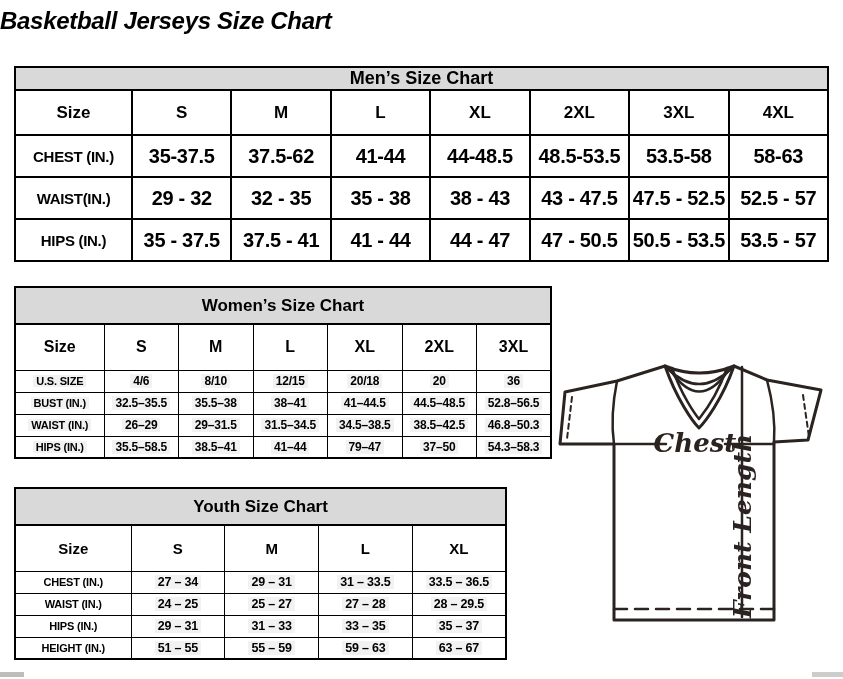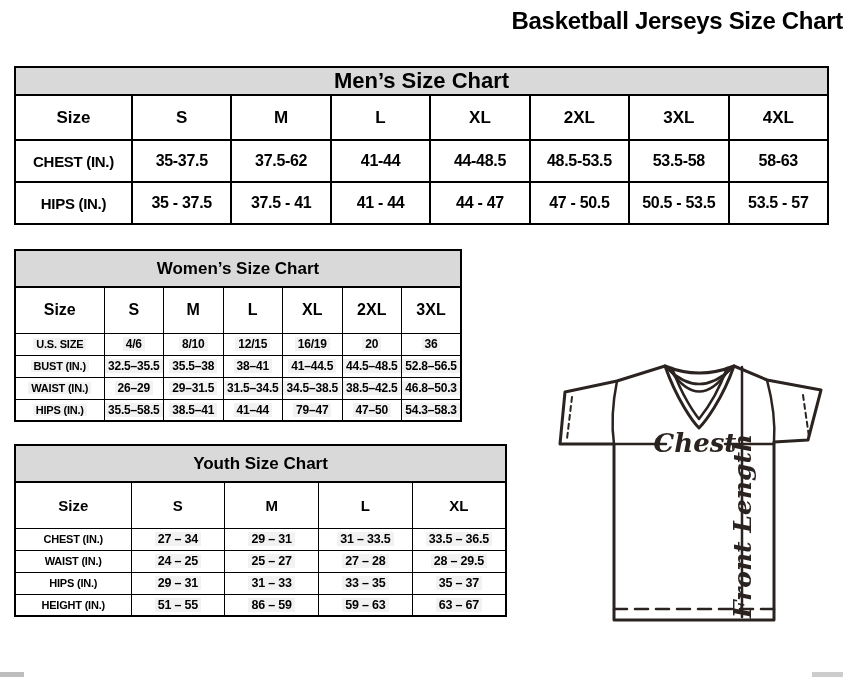--- a/index.html
+++ b/index.html
@@ -2,49 +2,49 @@
 <html><head>
 <meta charset="utf-8">
 <style>
   * { box-sizing: border-box; }
   html,body { margin:0; padding:0; }
   body {
     width:843px; height:679px; background:#ffffff; overflow:hidden; position:relative;
     font-family:"Liberation Sans", sans-serif; color:#000;
   }
   .page-title {
-    margin:0; padding-top:7px; text-align:right;
-    font-size:24px; font-weight:bold; letter-spacing:-0.3px;
+    margin:0; padding-top:7px; text-align:left;
+    font-size:24px; font-weight:bold; letter-spacing:-0.3px;font-style:italic;
   }
   table {
     border-collapse:collapse; table-layout:fixed; margin-left:14px;
     empty-cells:show;
   }
   th, td {
     text-align:center; vertical-align:middle; padding:0; font-weight:bold;
     overflow:hidden; white-space:nowrap;
   }
   
   #men-table { width:815px; margin-top:31px; border:2px solid #000; }
   #men-table th, #men-table td { border:2px solid #000; }
-  #men-table tr.band th { background:#d9d9d9; height:20px; font-size:22px; }
+  #men-table tr.band th { background:#d9d9d9; height:20px; font-size:18px; }
   #men-table tr.cols th { height:45px; font-size:17px; }
   #men-table tbody tr { height:42px; }
-  #men-table tbody td { font-size:16px; letter-spacing:-0.3px; }
+  #men-table tbody td { font-size:20px; letter-spacing:-0.3px; }
   #men-table tbody td.rowlabel { font-size:15px; }
   
-  #women-table { width:448px; margin-top:24px; border:2px solid #000; }
+  #women-table { width:538px; margin-top:24px; border:2px solid #000; }
   #women-table th, #women-table td { border:1px solid #000; }
   #women-table tr.band th { background:#d9d9d9; height:37px; font-size:17px; border-bottom:2px solid #000;}
   #women-table tr.cols th { height:46px; font-size:16px; }
   #women-table tbody tr { height:22px; }
   #women-table tbody td { font-size:12px; letter-spacing:-0.2px;margin-left:16px; }
   #women-table tbody td.rowlabel { font-size:11px; }
   
-  #youth-table { width:493px; margin-top:22px; border:2px solid #000; }
+  #youth-table { width:493px; margin-top:28px; border:2px solid #000; }
   #youth-table th, #youth-table td { border:1px solid #000; }
   #youth-table tr.band th { background:#d9d9d9; height:37px; font-size:17px; border-bottom:2px solid #000;}
   #youth-table tr.cols th { height:46px; font-size:15px; }
   #youth-table tbody tr { height:22px; }
   #youth-table tbody td { font-size:12.5px; letter-spacing:-0.2px; }
   #youth-table tbody td.rowlabel { font-size:11px; }
   
   span.hl { background:#f2f2f2; padding:0 3px; }
   
   #jersey-diagram { position:absolute; left:553px; top:354px; width:287px; height:280px; }
@@ -93,20 +93,30 @@
         <td class="rowlabel">CHEST (IN.)</td>
         <td>35-37.5</td>
         <td>37.5-62</td>
         <td>41-44</td>
         <td>44-48.5</td>
         <td>48.5-53.5</td>
         <td>53.5-58</td>
         <td>58-63</td>
       </tr>
       <tr>
+        <td class="rowlabel">WAIST(IN.)</td>
+        <td>29 - 32</td>
+        <td>32 - 35</td>
+        <td>35 - 38</td>
+        <td>38 - 43</td>
+        <td>43 - 47.5</td>
+        <td>47.5 - 52.5</td>
+        <td>52.5 - 57</td>
+      </tr>
+      <tr>
         <td class="rowlabel">HIPS (IN.)</td>
         <td>35 - 37.5</td>
         <td>37.5 - 41</td>
         <td>41 - 44</td>
         <td>44 - 47</td>
         <td>47 - 50.5</td>
         <td>50.5 - 53.5</td>
         <td>53.5 - 57</td>
       </tr>
     </tbody>
@@ -135,21 +145,21 @@
         <th>2XL</th>
         <th>3XL</th>
       </tr>
     </thead>
     <tbody>
       <tr>
         <td class="rowlabel"><span class="hl">U.S. SIZE</span></td>
         <td><span class="hl">4/6</span></td>
         <td><span class="hl">8/10</span></td>
         <td><span class="hl">12/15</span></td>
-        <td><span class="hl">16/19</span></td>
+        <td><span class="hl">20/18</span></td>
         <td><span class="hl">20</span></td>
         <td><span class="hl">36</span></td>
       </tr>
       <tr>
         <td class="rowlabel"><span class="hl">BUST (IN.)</span></td>
         <td><span class="hl">32.5–35.5</span></td>
         <td><span class="hl">35.5–38</span></td>
         <td><span class="hl">38–41</span></td>
         <td><span class="hl">41–44.5</span></td>
         <td><span class="hl">44.5–48.5</span></td>
@@ -163,21 +173,21 @@
         <td><span class="hl">34.5–38.5</span></td>
         <td><span class="hl">38.5–42.5</span></td>
         <td><span class="hl">46.8–50.3</span></td>
       </tr>
       <tr>
         <td class="rowlabel"><span class="hl">HIPS (IN.)</span></td>
         <td><span class="hl">35.5–58.5</span></td>
         <td><span class="hl">38.5–41</span></td>
         <td><span class="hl">41–44</span></td>
         <td><span class="hl">79–47</span></td>
-        <td><span class="hl">47–50</span></td>
+        <td><span class="hl">37–50</span></td>
         <td><span class="hl">54.3–58.3</span></td>
       </tr>
     </tbody>
   </table>
 
 <table id="youth-table">
     <colgroup>
       <col style="width: 116px;">
       <col>
       <col>
@@ -214,21 +224,21 @@
       <tr>
         <td class="rowlabel">HIPS (IN.)</td>
         <td><span class="hl">29 – 31</span></td>
         <td><span class="hl">31 – 33</span></td>
         <td><span class="hl">33 – 35</span></td>
         <td><span class="hl">35 – 37</span></td>
       </tr>
       <tr>
         <td class="rowlabel">HEIGHT (IN.)</td>
         <td><span class="hl">51 – 55</span></td>
-        <td><span class="hl">86 – 59</span></td>
+        <td><span class="hl">55 – 59</span></td>
         <td><span class="hl">59 – 63</span></td>
         <td><span class="hl">63 – 67</span></td>
       </tr>
     </tbody>
   </table>
 
 <svg id="jersey-diagram" viewBox="0 0 287 280" xmlns="http://www.w3.org/2000/svg">
   <g fill="none" stroke="#2b2320" stroke-linejoin="round" stroke-linecap="round">
 
     <path stroke-width="3" d="M 112 12 L 64 27 L 12 38 L 7 90 L 61 90 L 61 266 L 221 266 L 221 88 L 255 86 L 268 36 L 214 26 L 181 12 Q 146 26 112 12 Z"></path>

